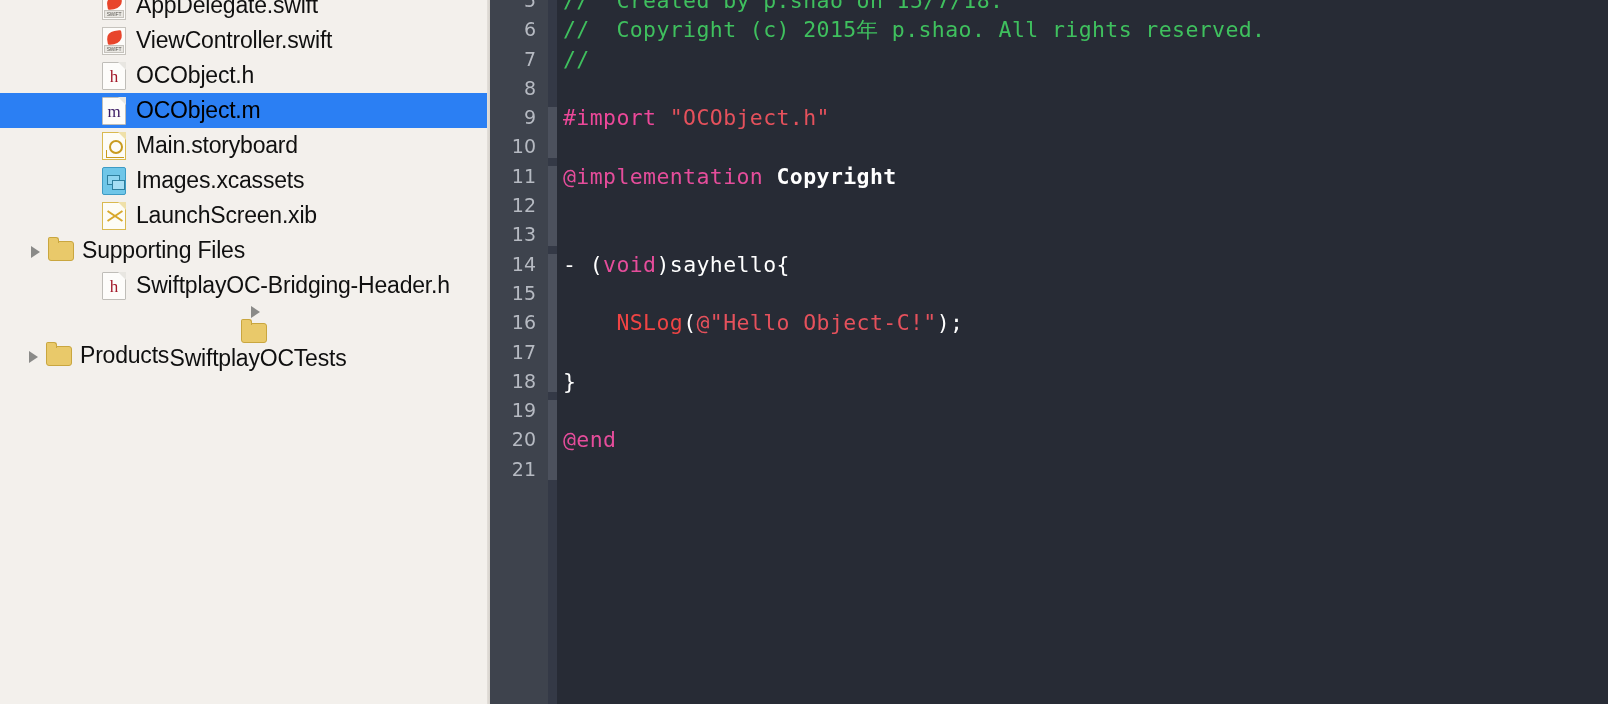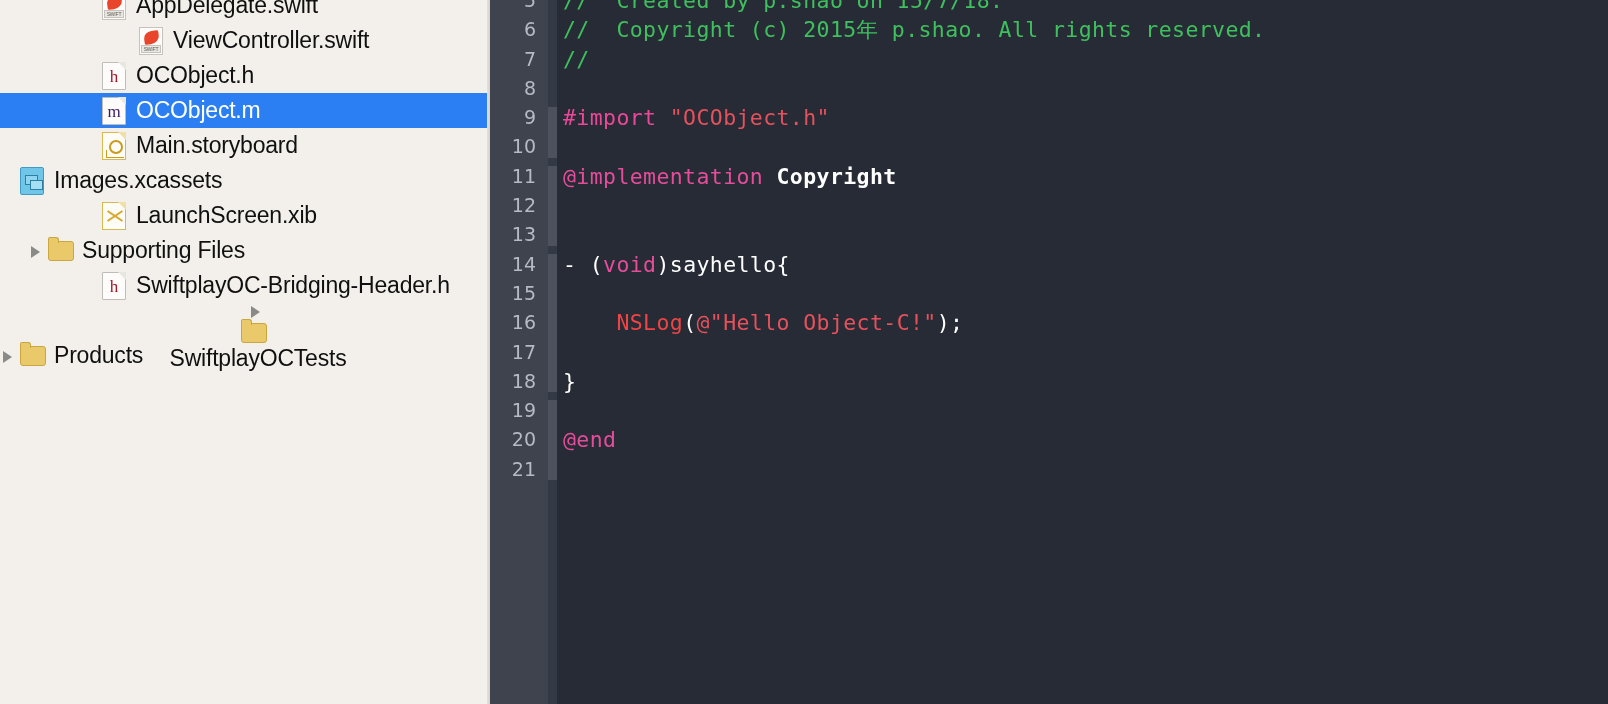--- a/index.html
+++ b/index.html
@@ -41,21 +41,21 @@
   .nav-row .icon{
     width:26px;height:28px;flex:0 0 26px;
     margin-right:8px;position:relative;
   }
   .nav-row .label{
     font-size:23px;
     color:#101010;
     letter-spacing:-0.2px;
     font-family:"Liberation Sans",sans-serif;
   }
-  .nav-row.selected .label{color:#ffffff;}
+  .nav-row.selected .label{color:#000000;}
 
   
   .ic{position:absolute;left:0;top:0;width:24px;height:28px;}
   
   .ic-page{
     background:#FDFCFA;
     border:1px solid #BFBDB8;
     box-sizing:border-box;
     border-radius:1px;
   }
@@ -191,21 +191,21 @@
         <div class="nav-row" style="padding-left: 82px;">
           <span class="twisty"></span>
           <span class="icon">
             <span class="ic ic-swift">
               <span class="bird"></span>
               <span class="tag">SWIFT</span>
             </span>
           </span>
           <span class="label">AppDelegate.swift</span>
         </div>
-        <div class="nav-row" style="padding-left: 119px;">
+        <div class="nav-row" style="padding-left: 82px;">
           <span class="twisty"></span>
           <span class="icon">
             <span class="ic ic-swift">
               <span class="bird"></span>
               <span class="tag">SWIFT</span>
             </span>
           </span>
           <span class="label">ViewController.swift</span>
         </div>
         <div class="nav-row" style="padding-left: 82px;">
@@ -229,21 +229,21 @@
         <div class="nav-row" style="padding-left: 82px;">
           <span class="twisty"></span>
           <span class="icon">
             <span class="ic ic-story">
               <span class="sb-c"></span>
               <span class="sb-a"></span>
             </span>
           </span>
           <span class="label">Main.storyboard</span>
         </div>
-        <div class="nav-row" style=" align-items: center;">
+        <div class="nav-row" style="padding-left: 82px; align-items: center;">
           <span class="twisty"></span>
           <span class="icon">
             <span class="ic ic-assets">
               <span class="a1"></span>
               <span class="a2"></span>
             </span>
           </span>
           <span class="label">Images.xcassets</span>
         </div>
         <div class="nav-row" style="padding-left: 82px;">
@@ -272,21 +272,21 @@
           </span>
           <span class="label">SwiftplayOC-Bridging-Header.h</span>
         </div>
         <div class="nav-row" style="padding-left: 26px; flex-direction: column;">
           <span class="twisty has"></span>
           <span class="icon">
             <span class="ic-folder"></span>
           </span>
           <span class="label">SwiftplayOCTests</span>
         </div>
-        <div class="nav-row" style="">
+        <div class="nav-row" style="padding-left: 26px;">
           <span class="twisty has"></span>
           <span class="icon">
             <span class="ic-folder"></span>
           </span>
           <span class="label">Products</span>
         </div>
       </div>
     <div class="nav-seam"></div>
   </div>
 

